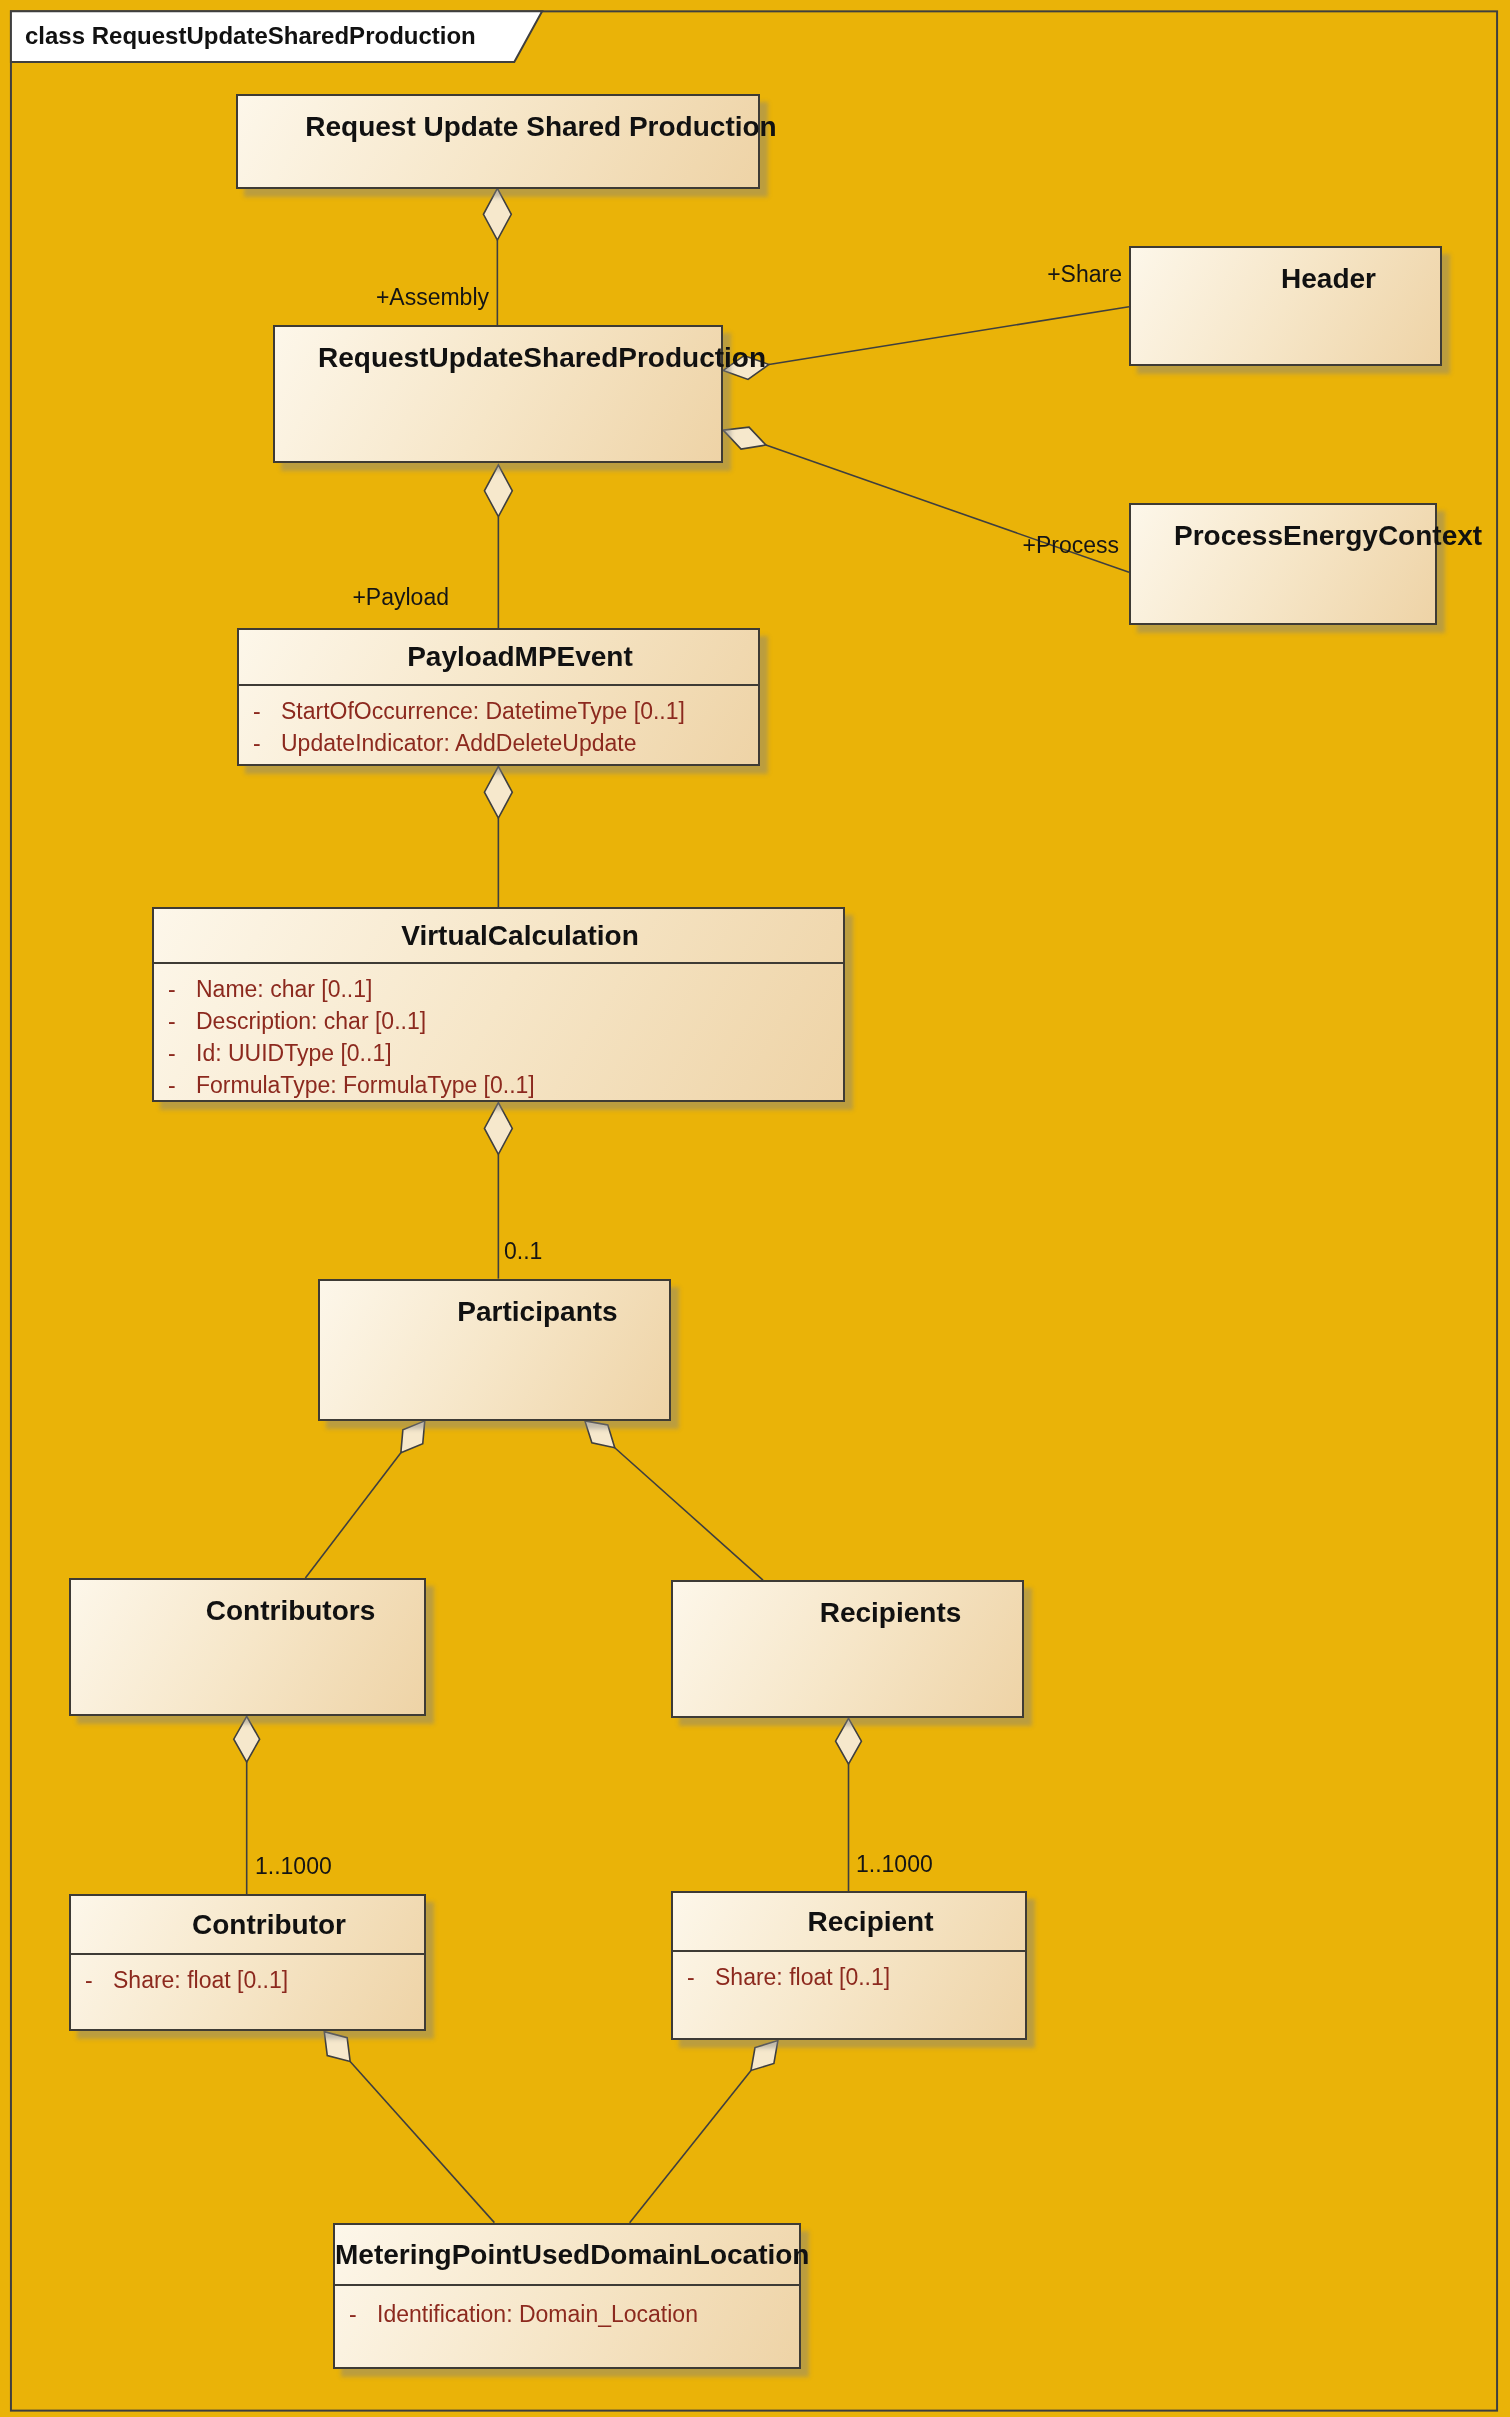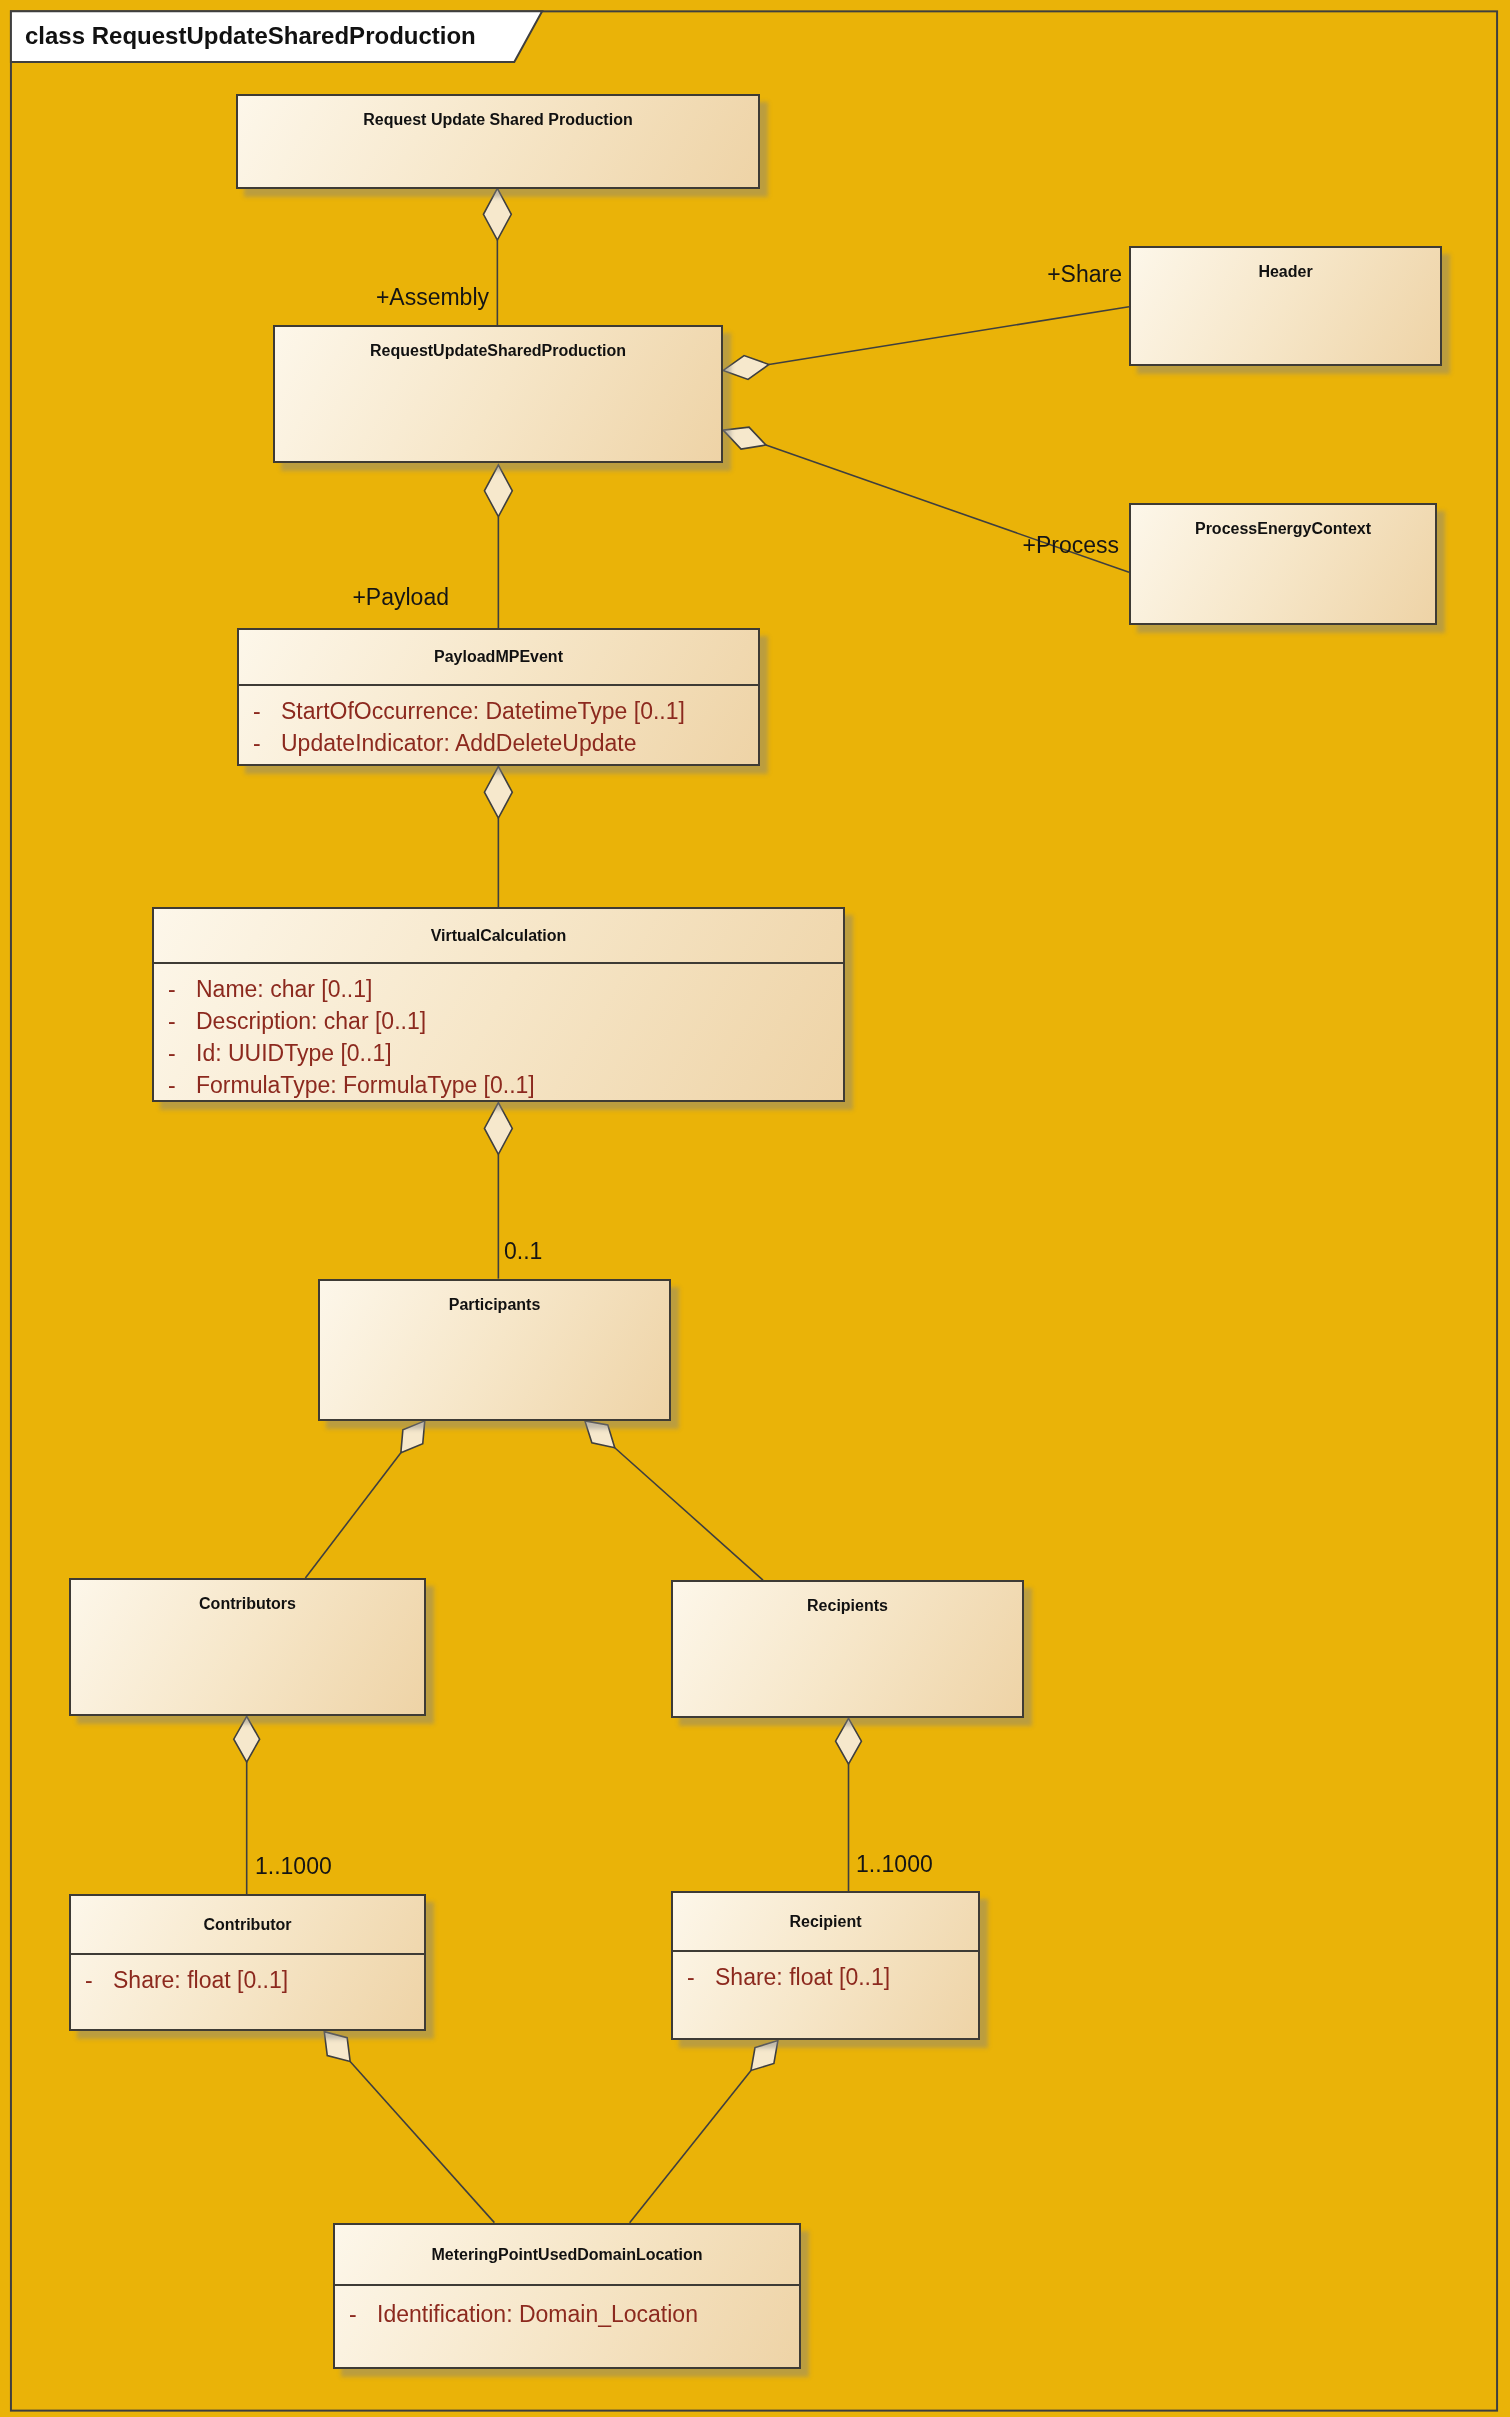--- a/index.html
+++ b/index.html
@@ -9,22 +9,22 @@
   }
   #connector-layer { position:absolute; left:0; top:0; width:1510px; height:2418px; }
 
   .uml {
     position:absolute; box-sizing:border-box;
     background:linear-gradient(120deg,#fdf7ea 0%,#f6e6c8 50%,#eed3a6 100%);
     border:2px solid #3e3b35;
     box-shadow:8px 8px 4px rgba(130,130,130,0.45);
   }
   .uml .t {
-    font-weight:bold; font-size:16px; color:#111111; text-align:center;
-    white-space:nowrap; width:100%;
+    font-weight:bold; font-size:28px; color:#111111; text-align:center;
+    white-space:nowrap; width:100%;padding-left:43px;
   }
   .plain { padding-top:15px; }
   .name {
     display:flex; align-items:center; justify-content:flex-end;
     border-bottom:2px solid #3e3b35; box-sizing:border-box;
   }
   .attrs { padding-top:9px; }
   .row { line-height:32px; font-size:23px; color:#8c291e; white-space:nowrap; }
   .vis { display:inline-block; width:42px; padding-left:14px; box-sizing:border-box; }
 
@@ -161,21 +161,21 @@
 
   <div class="uml" style="left:69px;top:1894px;width:357px;height:137px">
     <div class="name" style="height:59px">
         <div class="t">Contributor</div>
       </div>
     <div class="attrs">
       <div class="row"><span class="vis">-</span><span>Share: float [0..1]</span></div>
     </div>
   </div>
 
-  <div class="uml" style="left:671px;top:1891px;width:309px;height:149px">
+  <div class="uml" style="left:671px;top:1891px;width:356px;height:149px">
     <div class="name" style="height:59px">
         <div class="t">Recipient</div>
       </div>
     <div class="attrs">
       <div class="row"><span class="vis">-</span><span>Share: float [0..1]</span></div>
     </div>
   </div>
 
   <div class="uml" style="left:333px;top:2223px;width:468px;height:146px">
     <div class="name" style="height:61px">

